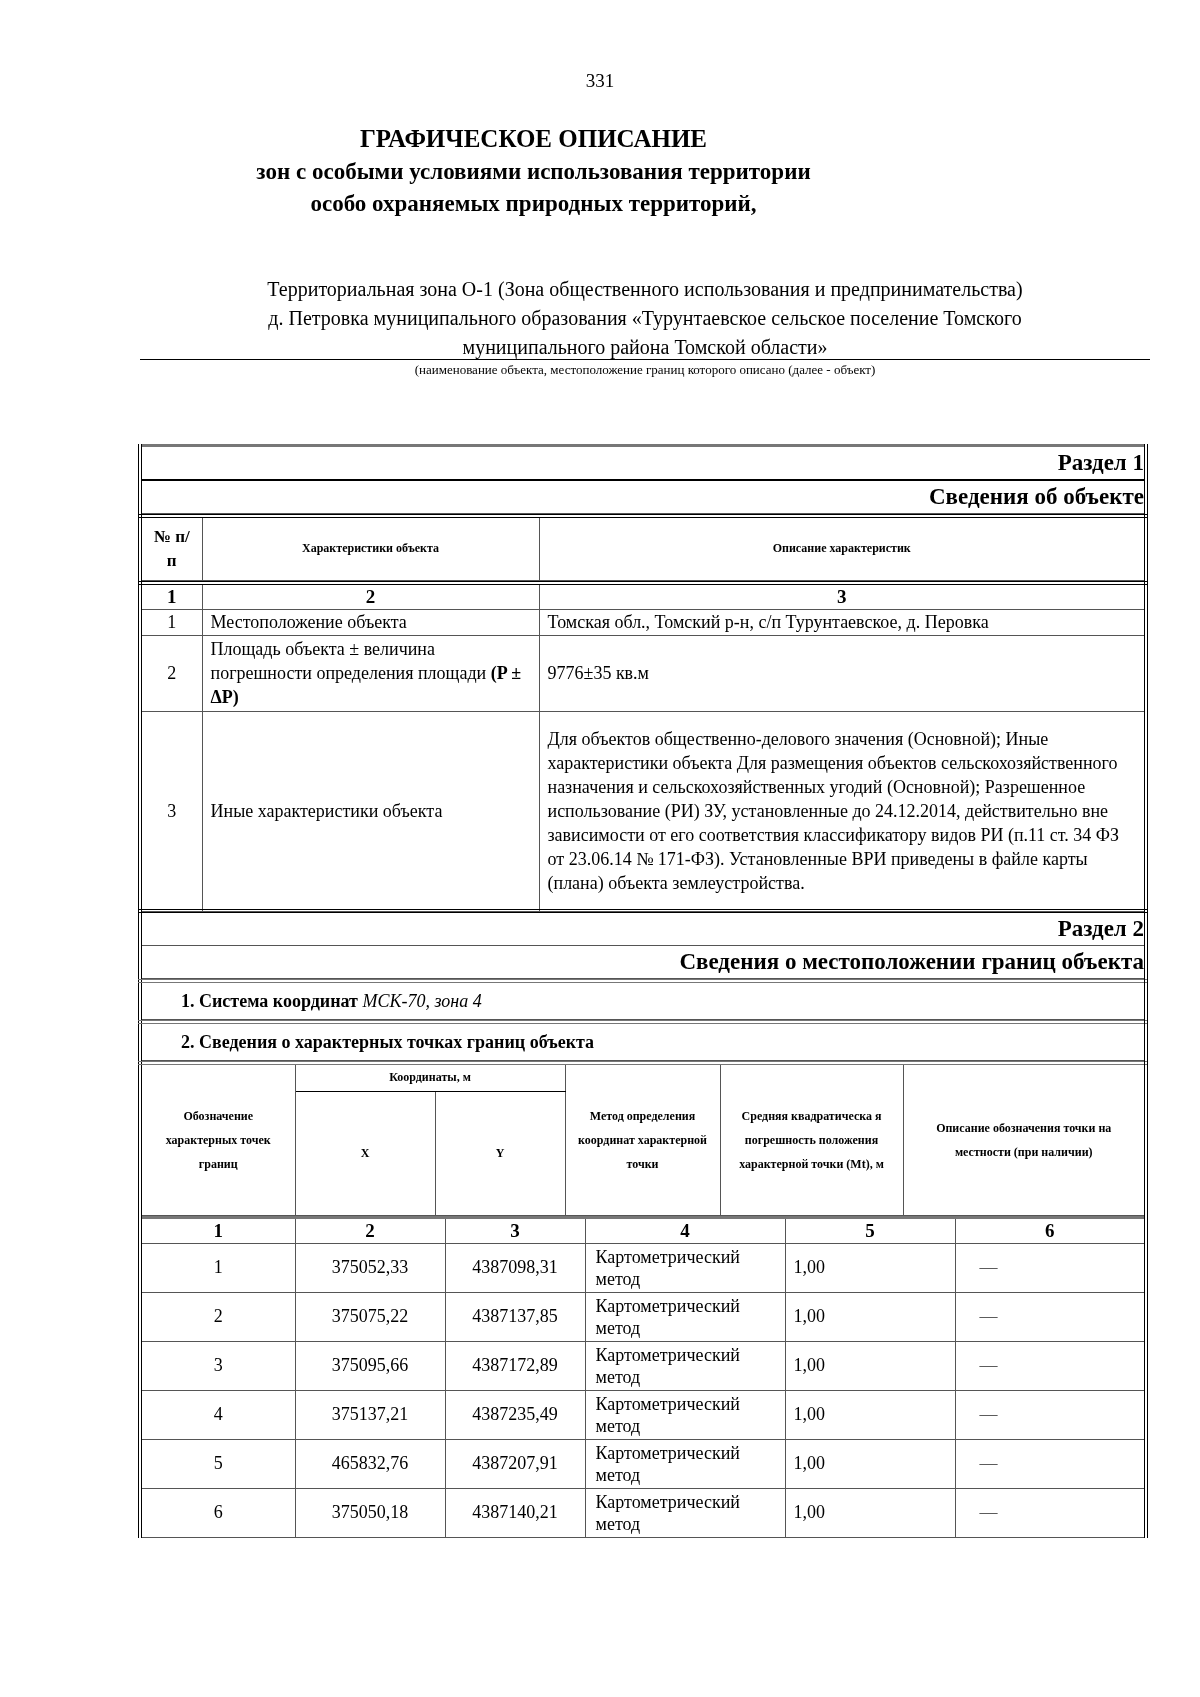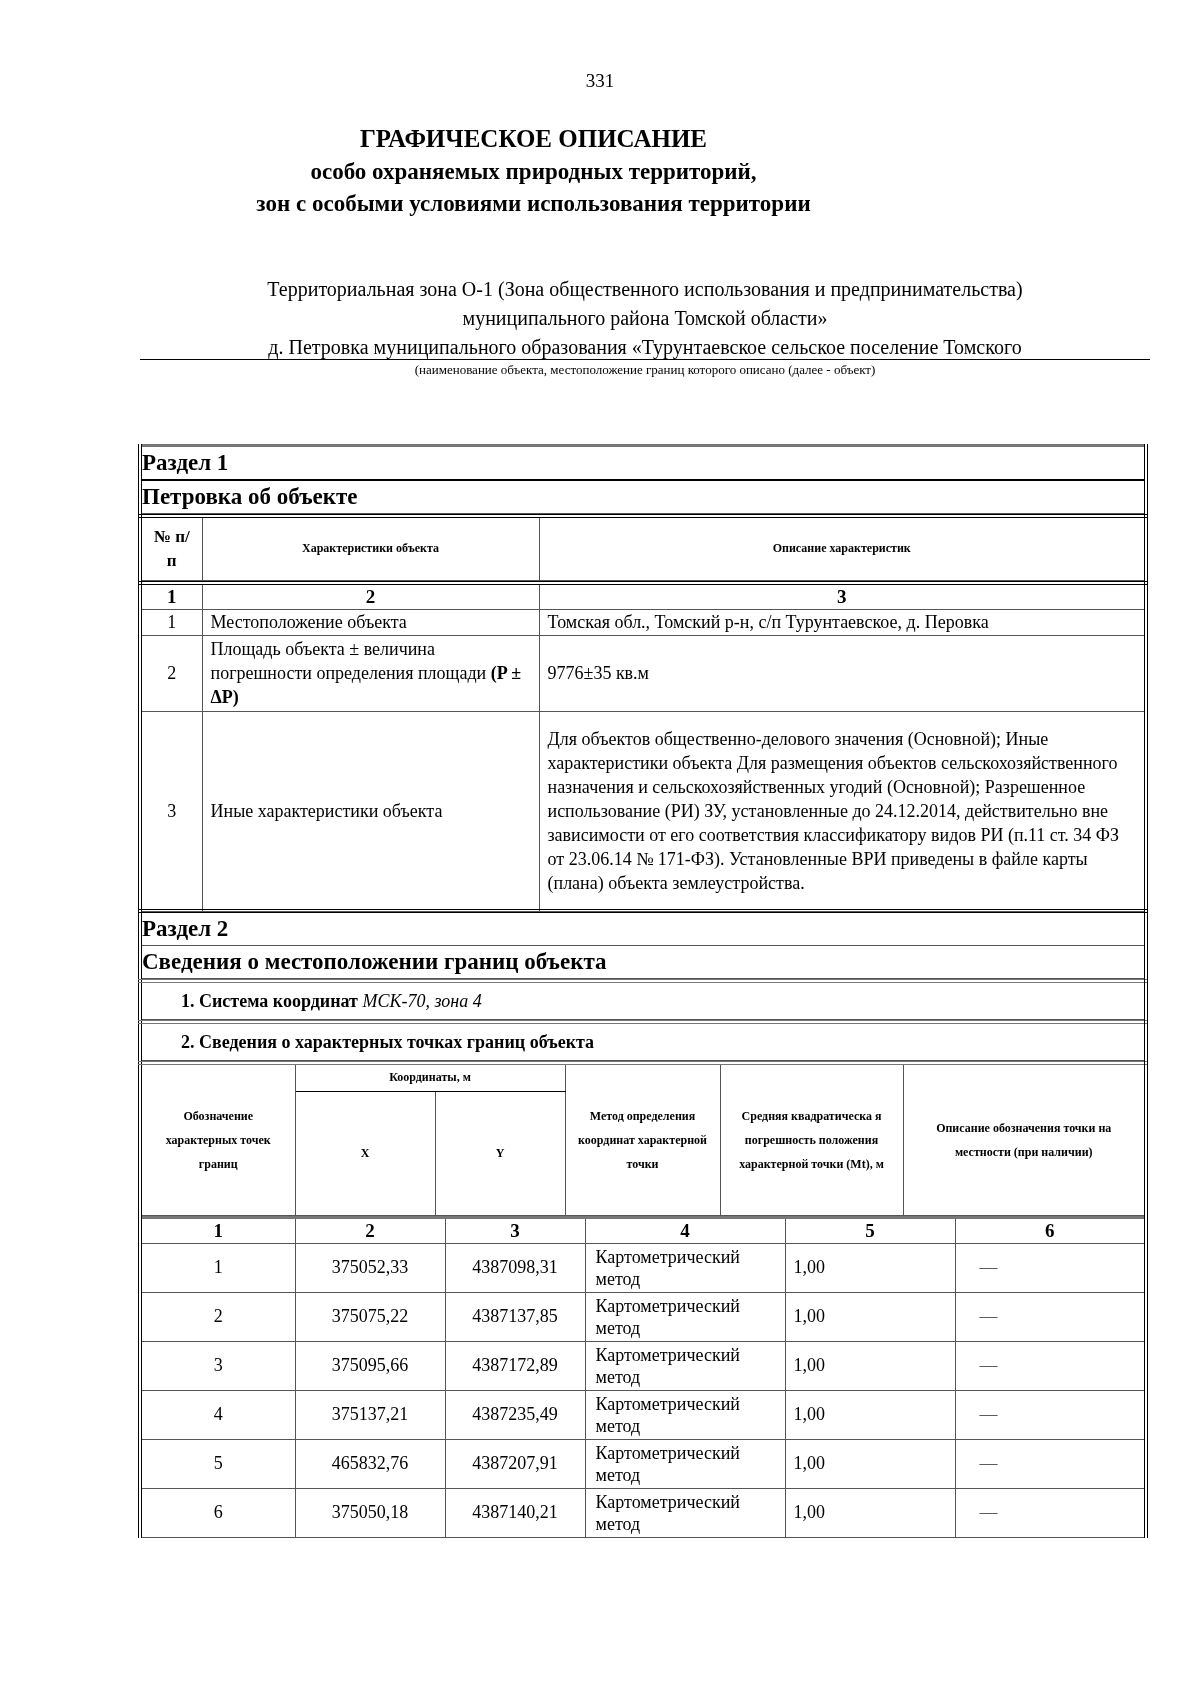--- a/index.html
+++ b/index.html
@@ -9,59 +9,59 @@
   .title-main { font-size: 25px; line-height: 34px; }
   .title-sub { font-size: 23px; line-height: 32px; }
   .obj-block { position: absolute; top: 275px; left: 140px; width: 1010px; text-align: center; font-size: 20px; line-height: 29px; }
   .obj-line { position: absolute; top: 359px; left: 140px; width: 1010px; border-top: 1.5px solid #000; }
   .obj-caption { position: absolute; top: 362px; left: 140px; width: 1010px; text-align: center; font-size: 13px; }
 
   .tbl-wrap { position: absolute; left: 138px; width: 1010px; }
   table { border-collapse: collapse; width: 100%; table-layout: fixed; }
   .dbl { border-left: 4px double #000; border-right: 4px double #000; }
   td, th { border: 1px solid #555; padding: 0 8px; vertical-align: middle; }
-  .sec-title { text-align: left; font-weight: bold; font-size: 23px; height: 32px; padding: 0; margin-left: 32px; }
+  .sec-title { text-align: right; font-weight: bold; font-size: 23px; height: 32px; padding: 0; margin-left: 32px; }
   .hdr { text-align: center; font-weight: bold; font-size: 12px; }
   .c { text-align: center; }
   .cell { font-size: 18px; line-height: 24px; }
   .numrow td { font-weight: bold; font-size: 19px; text-align: center; height: 24px; }
   .bar-row td { font-size: 18px; height: 36px; padding-left: 39px; }
   .b { font-weight: bold; }
   .i { font-style: italic; }
   .data td { height: 48px; font-size: 18px; }
   .method { font-size: 18px; line-height: 22px; text-align: left; padding-left: 10px; }
   .dash { color: #555; }
 </style>
 </head>
 <body>
 
 <div class="page-num">331</div>
 
 <div class="title-block">
   <div class="title-main">ГРАФИЧЕСКОЕ ОПИСАНИЕ</div>
+  <div class="title-sub">зон с особыми условиями использования территории</div>
   <div class="title-sub">особо охраняемых природных территорий,</div>
-  <div class="title-sub">зон с особыми условиями использования территории</div>
 </div>
 
 <div class="obj-block">
   <div>Территориальная зона О-1 (Зона общественного использования и предпринимательства)</div>
+  <div>д. Петровка муниципального образования «Турунтаевское сельское поселение Томского</div>
   <div>муниципального района Томской области»</div>
-  <div>д. Петровка муниципального образования «Турунтаевское сельское поселение Томского</div>
 </div>
 <div class="obj-line"></div>
 <div class="obj-caption">(наименование объекта, местоположение границ которого описано (далее - объект)</div>
 
 <div class="tbl-wrap" style="top:444px;">
   <table class="dbl" style="border-top:3px solid #777;">
     <tbody>
         <tr>
           <td class="sec-title">Раздел 1</td>
         </tr>
     <tr>
-          <td class="sec-title" style="border-top:2px solid #000;">Петровка об объекте</td>
+          <td class="sec-title" style="border-top:2px solid #000;">Сведения об объекте</td>
         </tr>
   </tbody>
     </table>
   <table class="dbl" style="border-top:4px double #000;">
     <colgroup>
         <col style="width:62px">
         <col style="width:337px">
         <col>
       </colgroup>
     <tbody>

